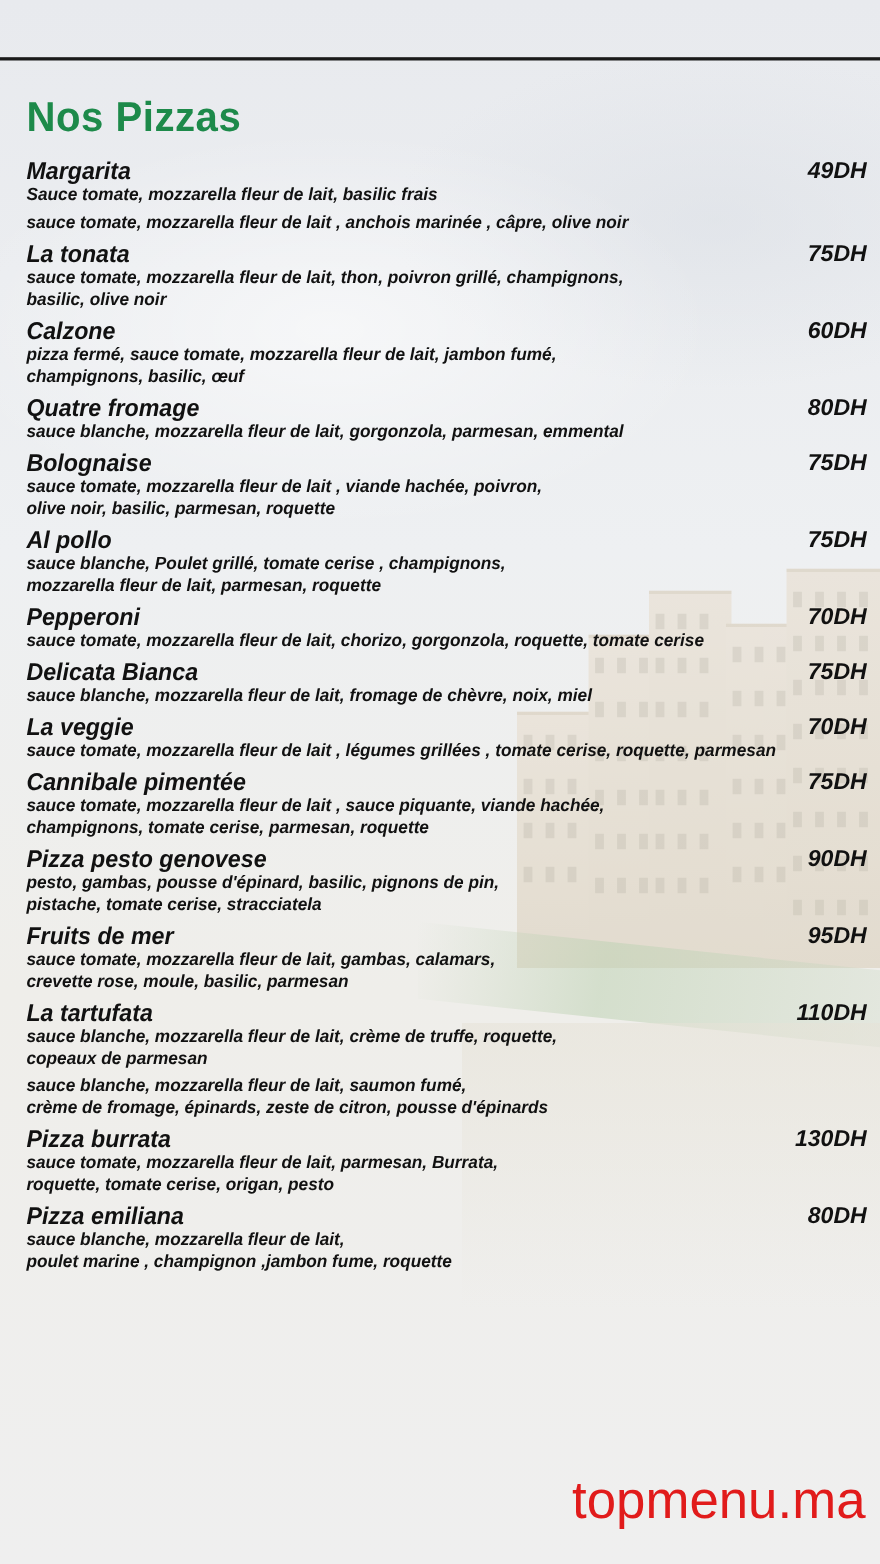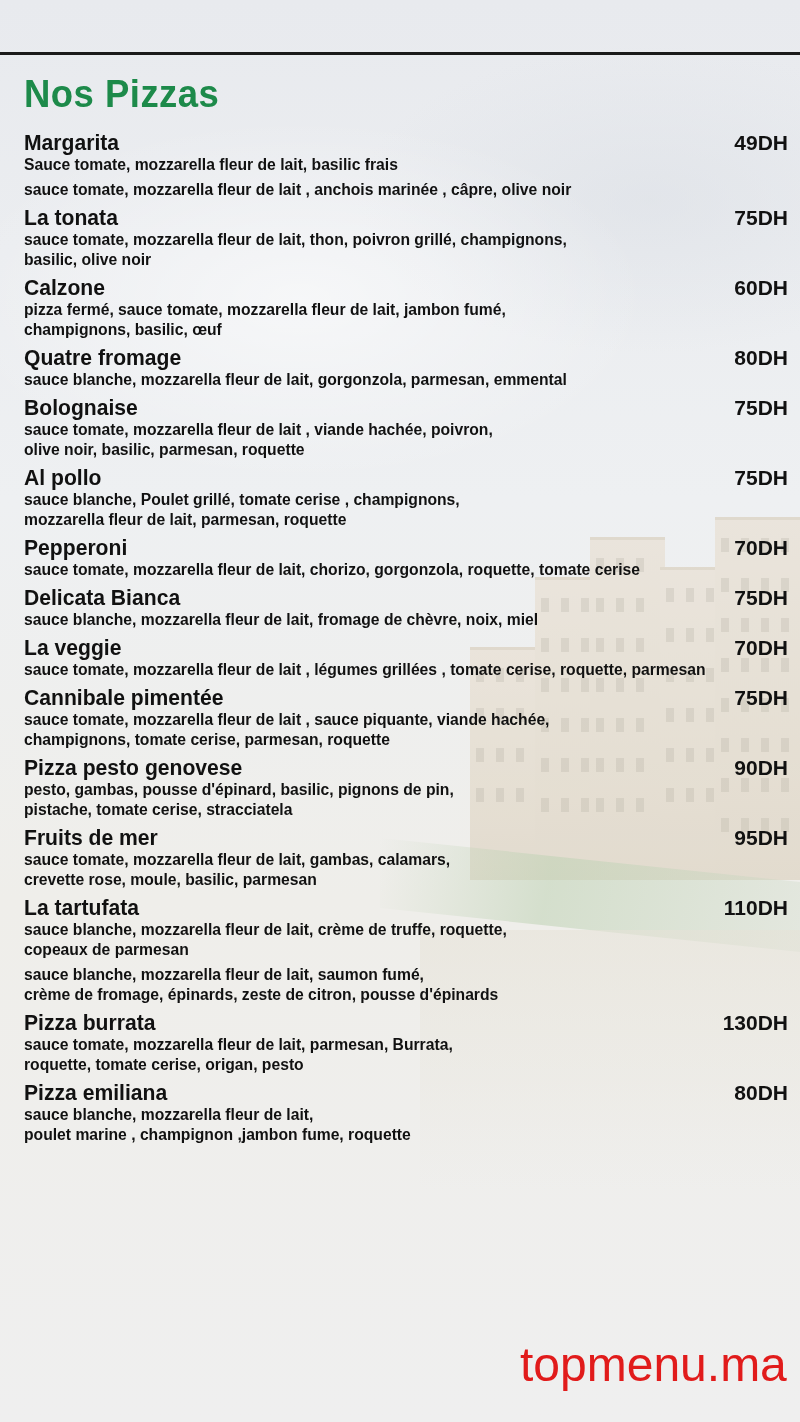--- a/index.html
+++ b/index.html
@@ -56,36 +56,37 @@
       z-index: 0;
     }
     .top-rule {
       position: absolute;
       left: 0; top: 52px; width: 800px; height: 3px;
       background: #1a1a1a;
       z-index: 2;
     }
     .content {
       position: absolute;
-      left: 24px; top: 72px; right: 12px;
+      left: 24px; top: 85px; right: 12px;
       z-index: 3;
     }
     .page-title {
       font-family: "Liberation Sans", sans-serif;
       font-weight: bold;
       font-size: 38px;
       line-height: 44px;
       letter-spacing: 0.5px;
       margin: 0 0 14px 0;
       transform: scaleX(0.96);
       transform-origin: left center;
     }
     .item {
       position: relative;
       margin-bottom: 5px;
+      font-style: italic;
     }
     .item-head {
       display: flex;
       justify-content: space-between;
       align-items: baseline;
       height: 25px;
     }
     .item-name {
       font-size: 22px;
       font-weight: bold;

